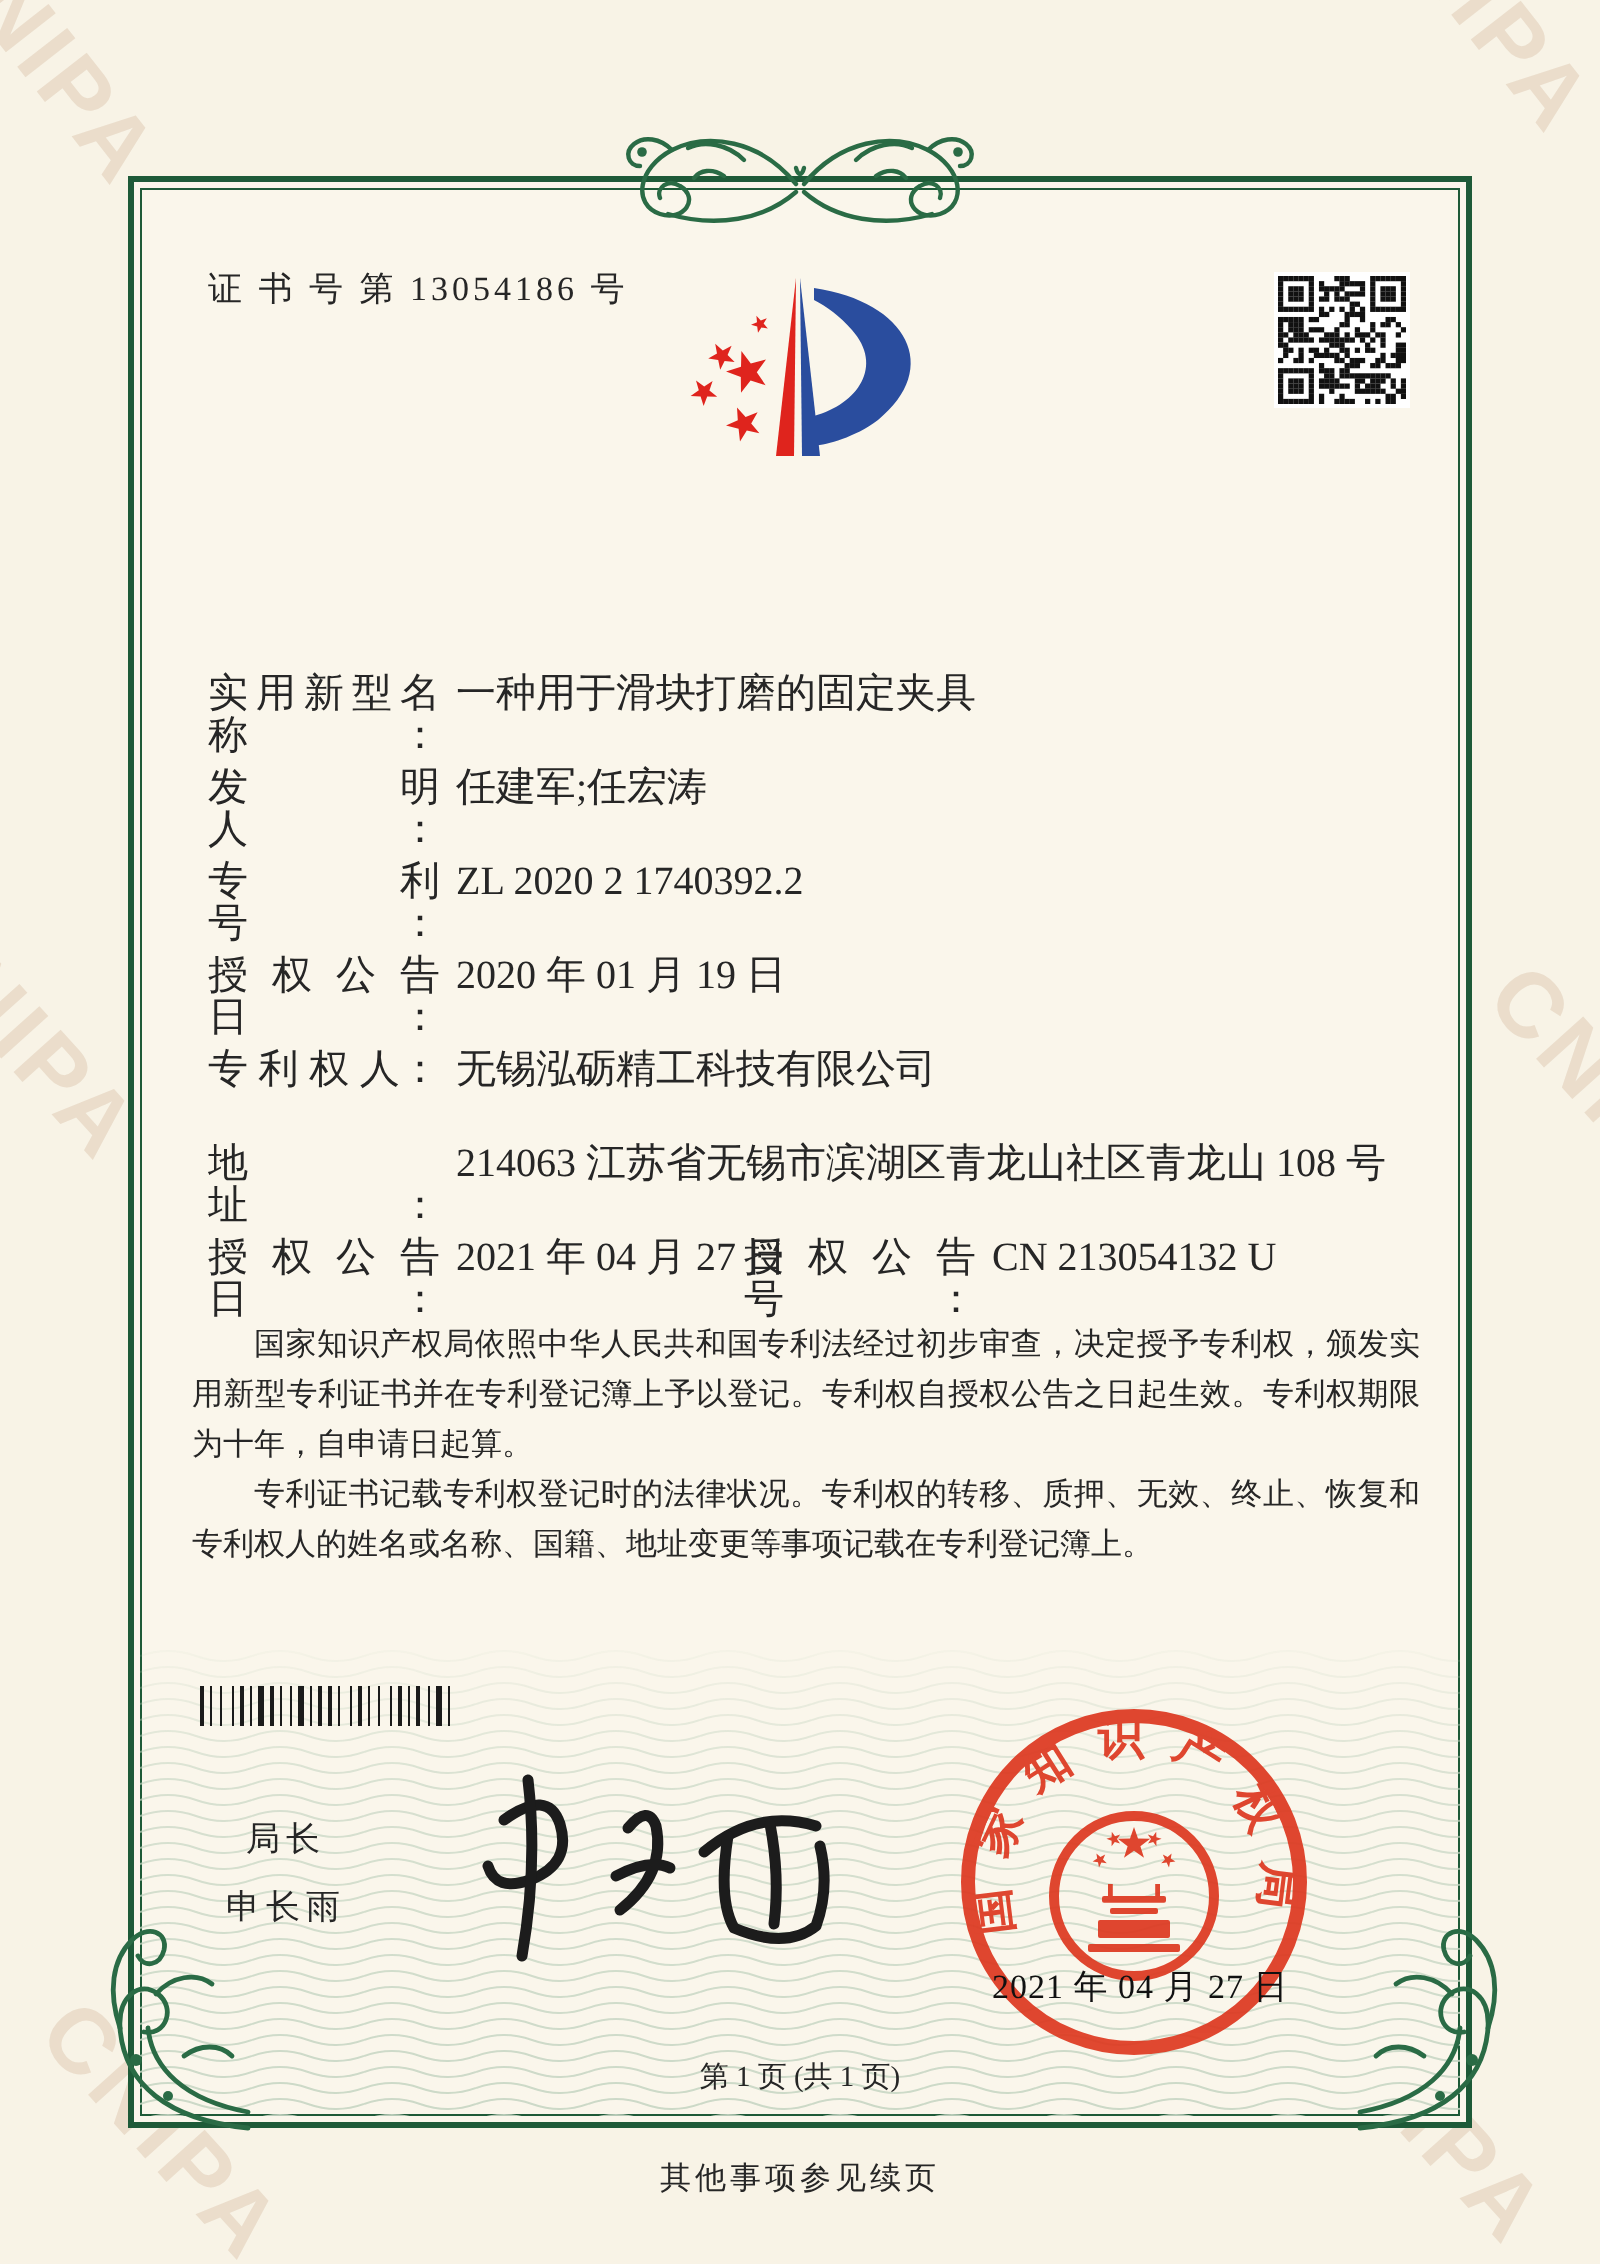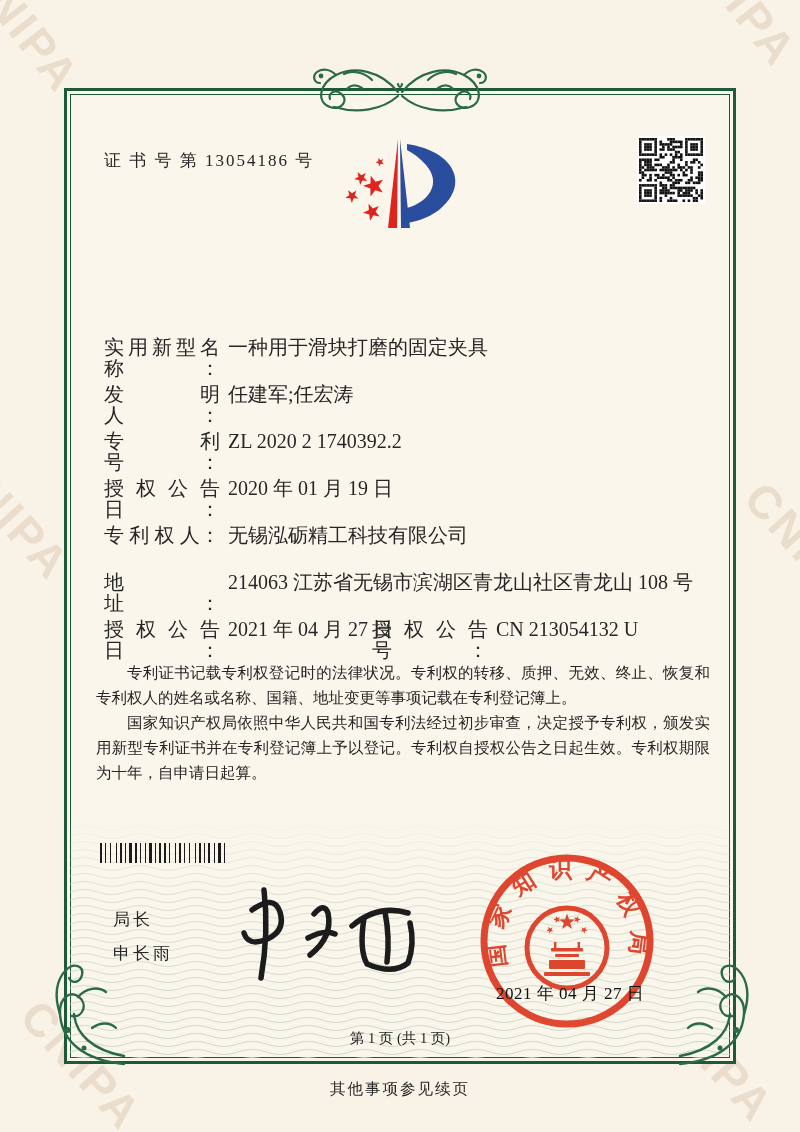--- a/index.html
+++ b/index.html
@@ -28,21 +28,21 @@
   .waves{position:absolute;left:3px;bottom:3px;z-index:0;}
   
   .ornament-top{position:absolute;left:272px;top:62px;z-index:2;}
   .corner{position:absolute;z-index:2;}
   .corner.left{left:44px;top:958px;}
   .corner.right{left:676px;top:958px;transform:scaleX(-1);}
   
   .content{position:absolute;inset:0;z-index:3;}
   .cert-no{
     position:absolute;left:104px;top:133px;
-    font-size:17px;letter-spacing:2px;margin-top:16px;
+    font-size:17px;letter-spacing:2px;
   }
   .logo{position:absolute;left:330px;top:124px;}
   .qr{position:absolute;left:637px;top:136px;width:64px;height:64px;background:#fff;padding:2px;}
   .doc-title{
     position:absolute;left:64px;top:237px;width:672px;
     text-align:center;font-size:37px;font-weight:700;letter-spacing:10px;
   }
   .fields{position:absolute;left:104px;top:337px;width:560px;}
   .field-row{display:flex;margin-bottom:26px;line-height:21px;font-size:20px;height:21px;}
   .f-label{
@@ -58,21 +58,21 @@
   }
   .paras p{margin:0;text-indent:2em;}
   .barcode{
     position:absolute;left:100px;top:843px;height:20px;width:152px;
     display:flex;align-items:stretch;
   }
   .barcode div{background:#1b1b1b;}
   .signer{
     position:absolute;left:113px;top:903px;
     font-family:"Liberation Sans","DejaVu Sans",sans-serif;
-    font-size:17px;line-height:34px;letter-spacing:3px;
+    font-size:17px;line-height:34px;letter-spacing:3px;text-align:center;
   }
   .signature{position:absolute;left:222px;top:882px;}
   .seal{position:absolute;left:478px;top:852px;width:178px;height:178px;z-index:4;}
   .seal-date{
     position:absolute;left:496px;top:982px;z-index:5;
     font-size:17px;letter-spacing:0.5px;color:#111;
   }
   .page-info{
     position:absolute;left:64px;top:1029px;width:672px;text-align:center;
     font-size:14.5px;z-index:3;
@@ -522,22 +522,22 @@
       <span class="f-label">授权公告日：</span>
       <span class="f-value">2021 年 04 月 27 日</span>
       <span class="grant-no">
         <span class="f-label">授权公告号：</span>
         <span class="f-value">CN 213054132 U</span>
       </span>
     </div>
   </div>
 
   <div class="paras">
+    <p>国家知识产权局依照中华人民共和国专利法经过初步审查，决定授予专利权，颁发实用新型专利证书并在专利登记簿上予以登记。专利权自授权公告之日起生效。专利权期限为十年，自申请日起算。</p>
     <p>专利证书记载专利权登记时的法律状况。专利权的转移、质押、无效、终止、恢复和专利权人的姓名或名称、国籍、地址变更等事项记载在专利登记簿上。</p>
-    <p>国家知识产权局依照中华人民共和国专利法经过初步审查，决定授予专利权，颁发实用新型专利证书并在专利登记簿上予以登记。专利权自授权公告之日起生效。专利权期限为十年，自申请日起算。</p>
   </div>
 
   <div class="barcode" id="barcode">
       <div style="width: 2px; margin-right: 1px;"></div>
       <div style="width: 1px; background: transparent; margin-right: 1px;"></div>
       <div style="width: 1px; margin-right: 1px;"></div>
       <div style="width: 2px; background: transparent; margin-right: 1px;"></div>
       <div style="width: 1px; margin-right: 1px;"></div>
       <div style="width: 3px; background: transparent; margin-right: 1px;"></div>
       <div style="width: 1px; margin-right: 1px;"></div>

